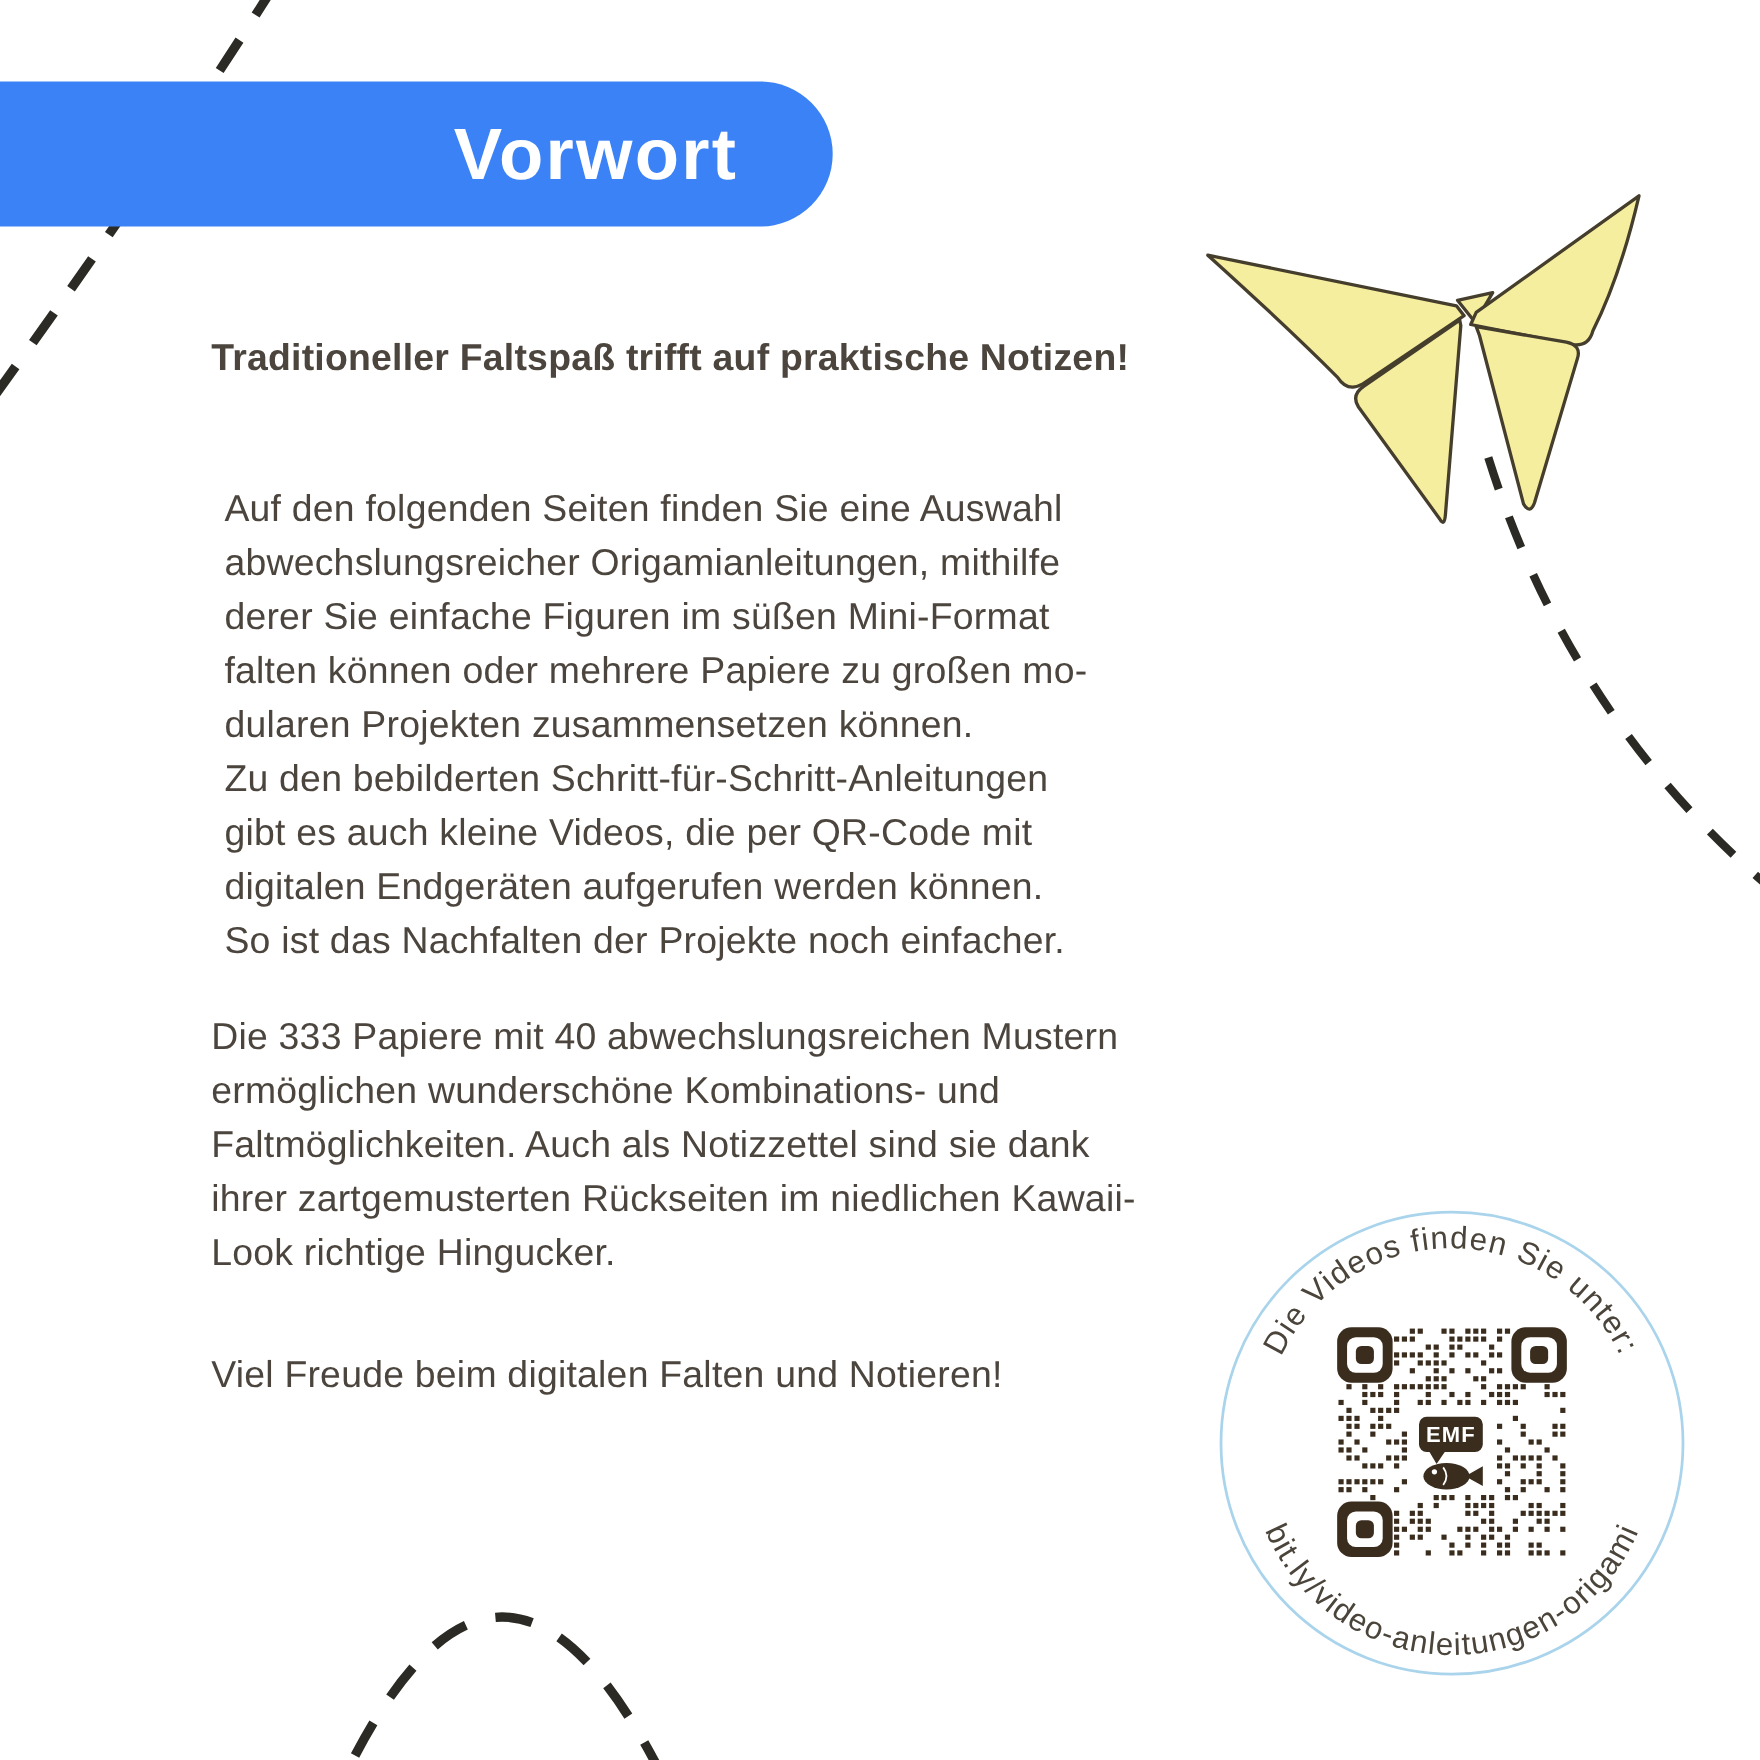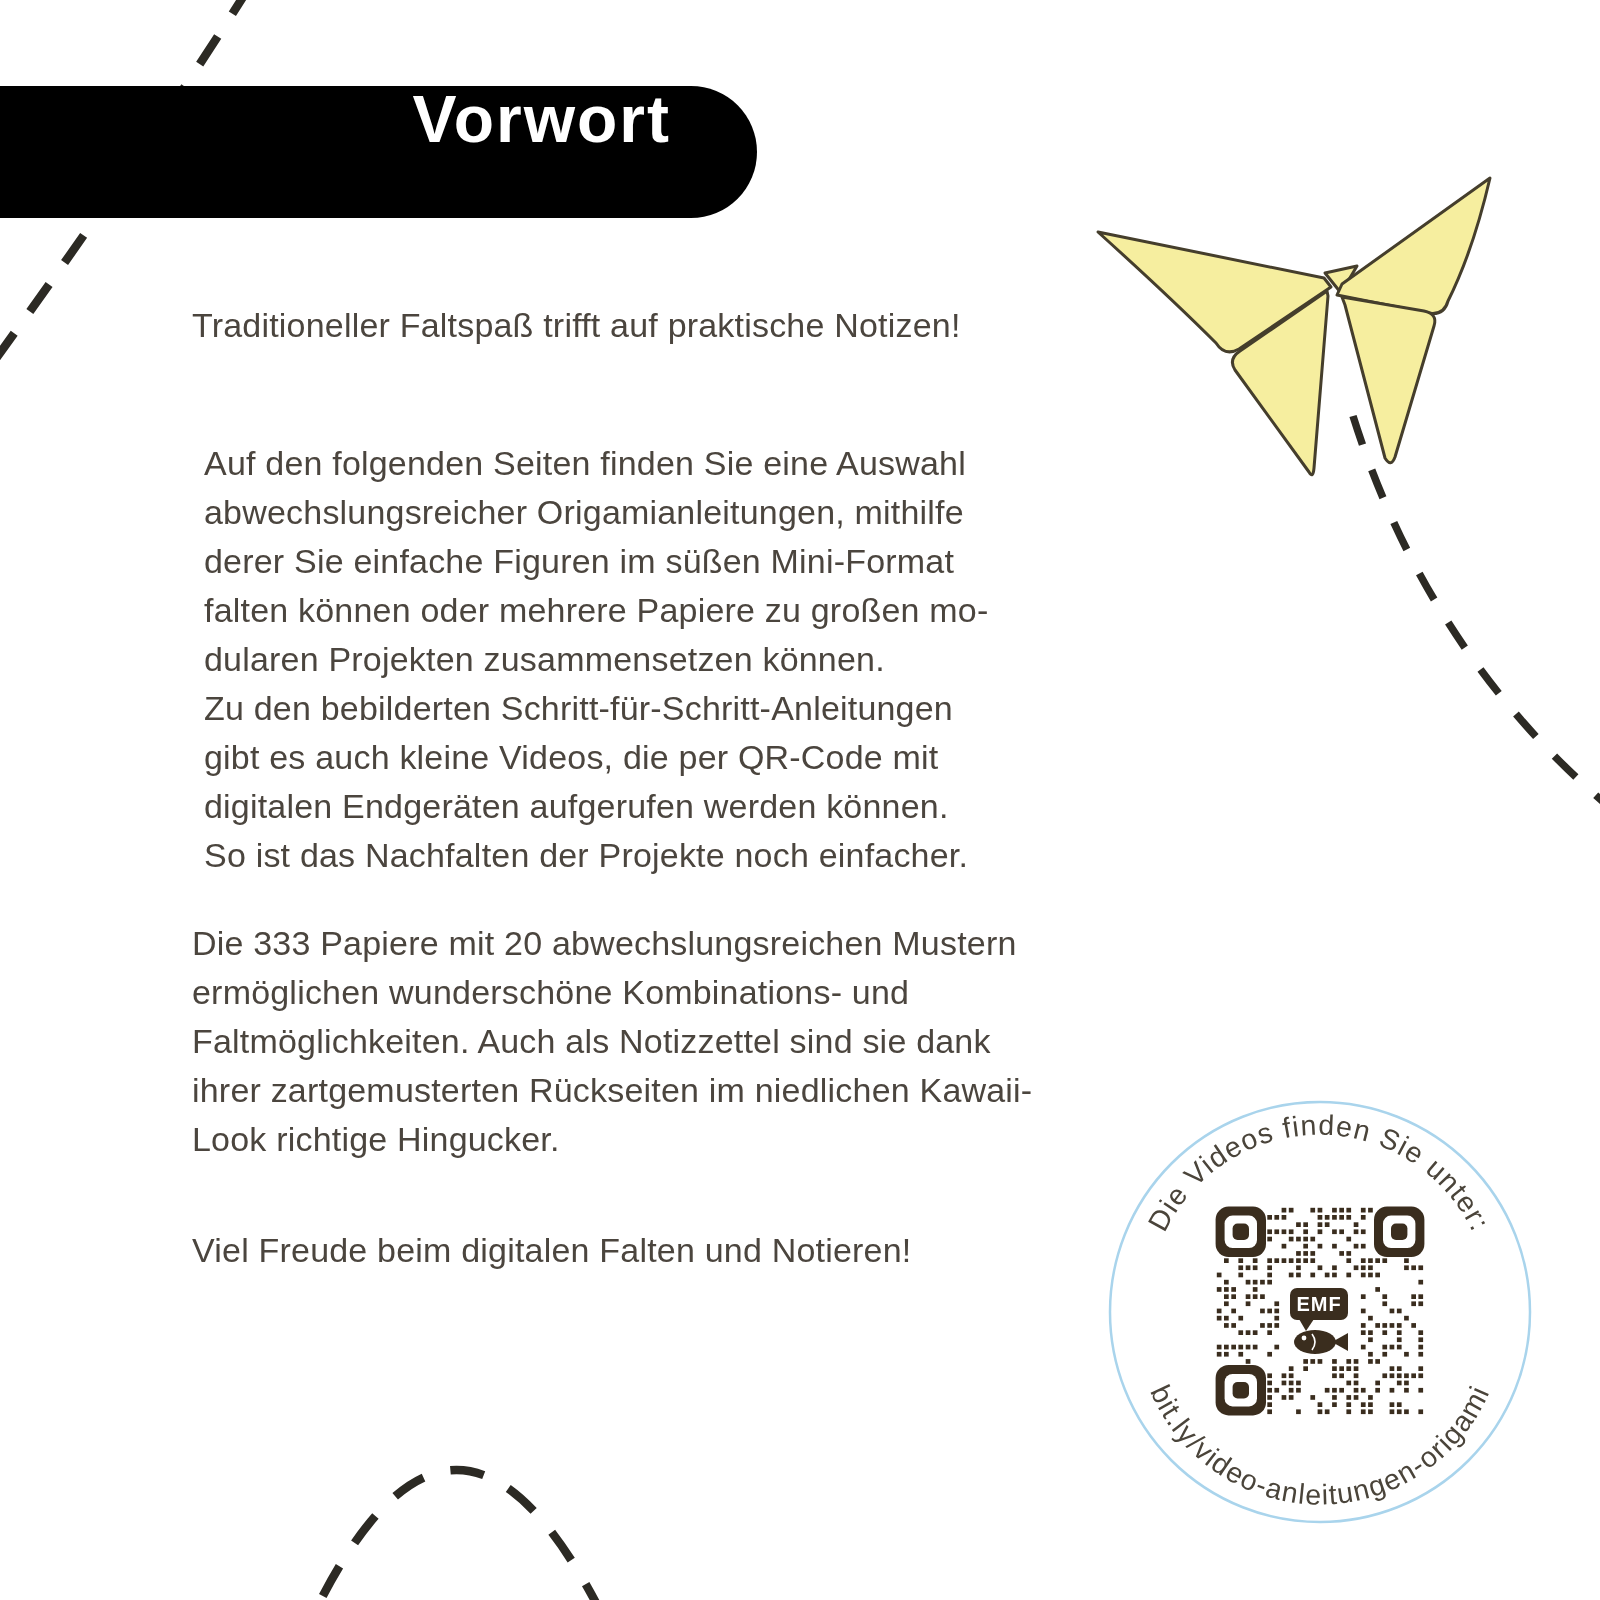--- a/index.html
+++ b/index.html
@@ -13,25 +13,25 @@
   .page { position: absolute; inset: 0; background: #ffffff; }
 
   
   .trails {
     position: absolute; left: 0; top: 0; width: 1600px; height: 1600px;
     pointer-events: none;
   }
 
   
   .banner {
-    position: absolute; left: 0; top: 86px;
+    position: absolute; left: 0; top: 74px;
     width: 757px; height: 132px;
-    background: #000000;
+    background: #3b82f6;
     border-radius: 0 66px 66px 0;
-    display: flex; align-items: flex-start; justify-content: flex-end;
+    display: flex; align-items: center; justify-content: flex-end;
     padding-right: 86px;
   }
   .banner .title {
     color: #ffffff;
     font-size: 66px;
     font-weight: bold;
     letter-spacing: 2px;
     line-height: 1;
   }
 
@@ -42,21 +42,21 @@
   .bodytext p {
     position: absolute;
     left: 192px;
     width: 1010px;
     font-size: 34px;
     line-height: 49px;
     color: #4b453e;
     white-space: pre-line;
     letter-spacing: 0.2px;
   }
-  .p1 { top: 301px; }
+  .p1 { top: 301px; font-weight: bold; }
   .p2 { top: 439px; margin-left: 12px; }
   .p3 { top: 919px; }
   .p4 { top: 1226px; }
 
   
   .badge { position: absolute; left: 1098px; top: 1090px; width: 444px; height: 444px; }
   .badge svg { display: block; }
   .arc-text {
     font-family: "Liberation Sans", sans-serif;
     font-size: 28.5px;
@@ -96,21 +96,21 @@
     <p class="p1">Traditioneller Faltspaß trifft auf praktische Notizen!</p>
     <p class="p2">Auf den folgenden Seiten finden Sie eine Auswahl
 abwechslungsreicher Origamianleitungen, mithilfe
 derer Sie einfache Figuren im süßen Mini-Format
 falten können oder mehrere Papiere zu großen mo-
 dularen Projekten zusammensetzen können.
 Zu den bebilderten Schritt-für-Schritt-Anleitungen
 gibt es auch kleine Videos, die per QR-Code mit
 digitalen Endgeräten aufgerufen werden können.
 So ist das Nachfalten der Projekte noch einfacher.</p>
-    <p class="p3">Die 333 Papiere mit 20 abwechslungsreichen Mustern
+    <p class="p3">Die 333 Papiere mit 40 abwechslungsreichen Mustern
 ermöglichen wunderschöne Kombinations- und
 Faltmöglichkeiten. Auch als Notizzettel sind sie dank
 ihrer zartgemusterten Rückseiten im niedlichen Kawaii-
 Look richtige Hingucker.</p>
     <p class="p4">Viel Freude beim digitalen Falten und Notieren!</p>
   </main>
 
   <div class="badge">
     <svg viewBox="0 0 444 444" width="444" height="444" xmlns="http://www.w3.org/2000/svg">
       <defs>

